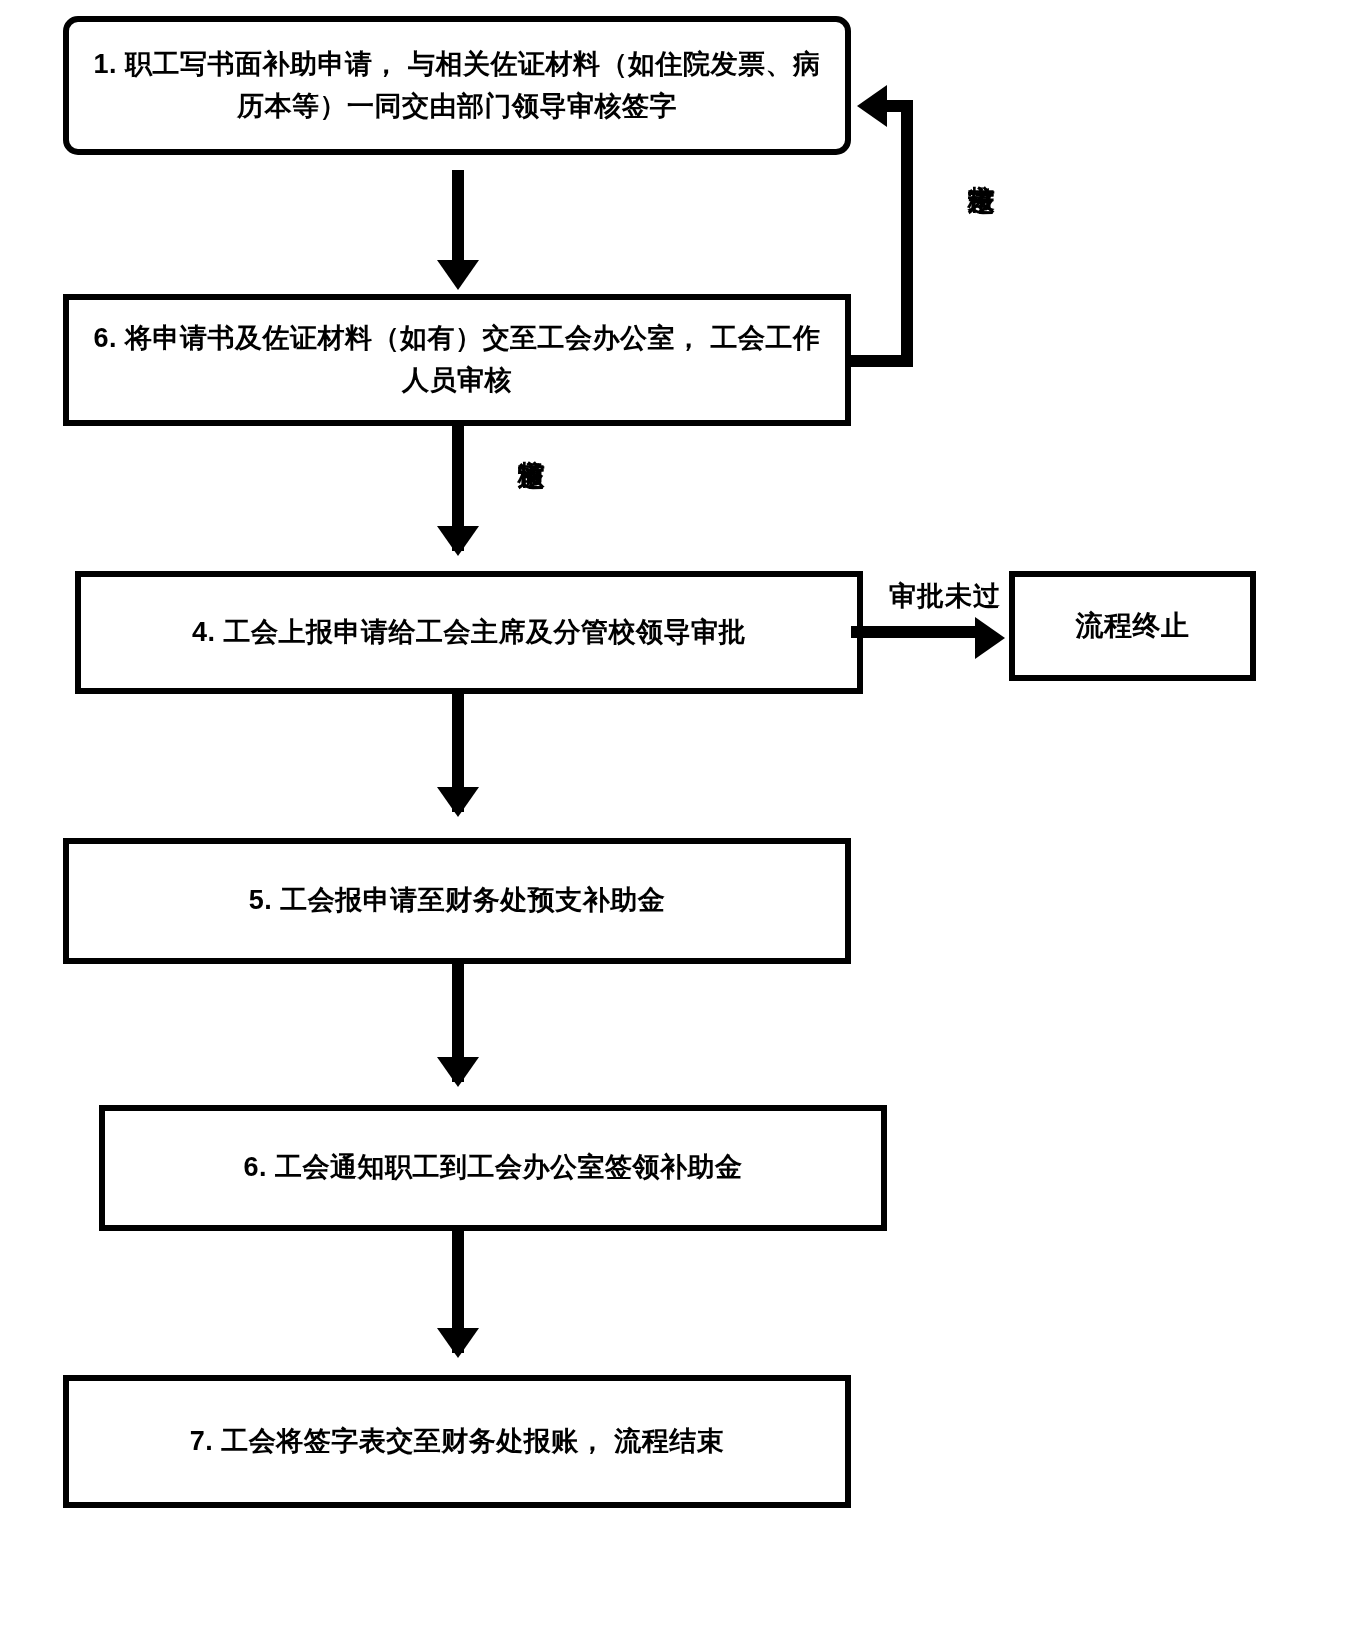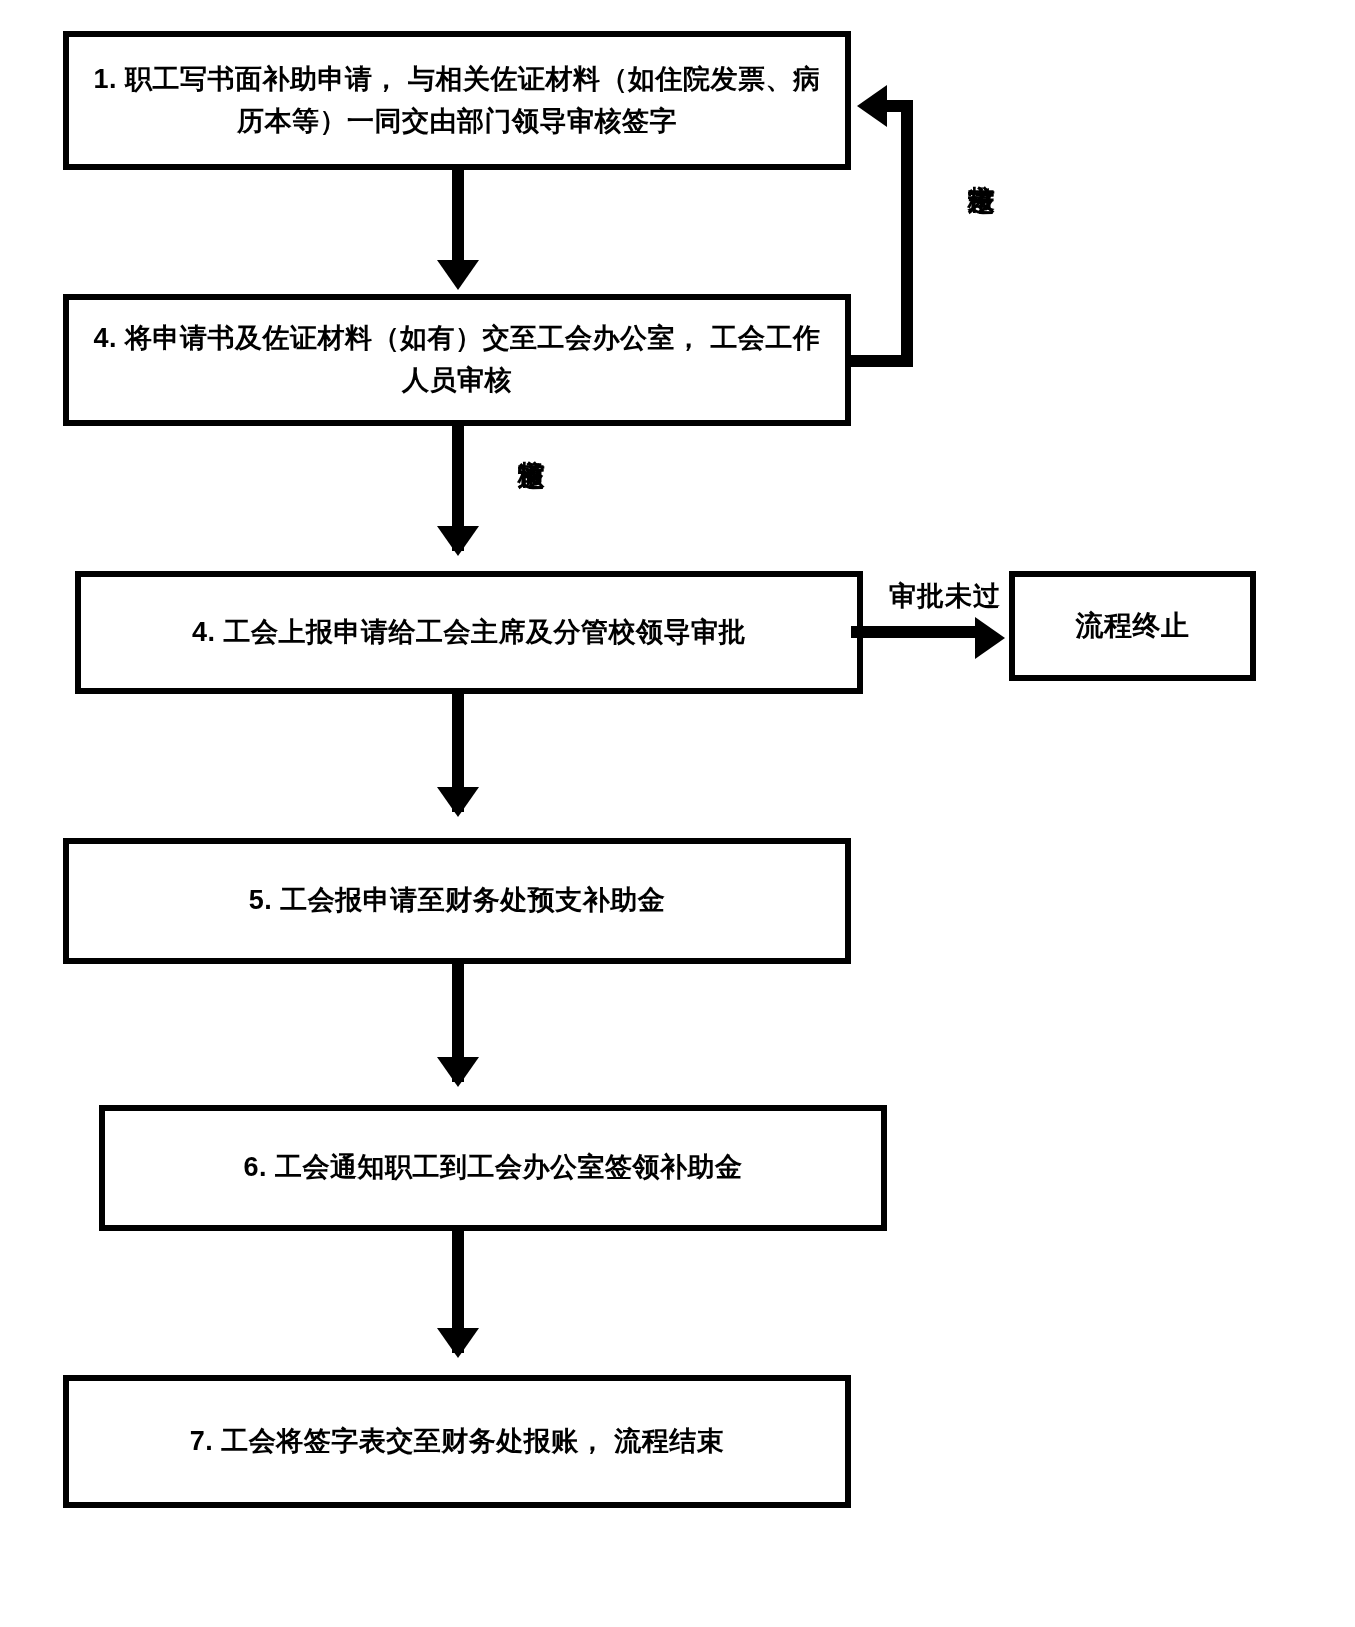--- a/index.html
+++ b/index.html
@@ -78,29 +78,29 @@
     writing-mode: vertical-rl;
     text-orientation: upright;
     white-space: nowrap;
   }
 </style>
 </head>
 <body>
 
 <div id="canvas">
 
-  <div class="node" style="left:63px; top:31px; width:788px; height:139px;">
+  <div class="node" style="left:63px; top:16px; width:788px; height:139px;border-radius:15px;">
     <span>1. 职工写书面补助申请，  与相关佐证材料（如住院发票、病历本等）一同交由部门领导审核签字</span>
   </div>
 
   <div class="edge-v" style="left:452px; top:170px; width:12px; height:95px;"></div>
   <div class="arrowhead-down" style="left:437px; top:260px;"></div>
 
   <div class="node" style="left:63px; top:294px; width:788px; height:132px;">
-    <span>4. 将申请书及佐证材料（如有）交至工会办公室，  工会工作人员审核</span>
+    <span>6. 将申请书及佐证材料（如有）交至工会办公室，  工会工作人员审核</span>
   </div>
 
   <div class="edge-v" style="left:851px; top:355px; width:62px; height:12px;"></div>
   <div class="edge-v" style="left:901px; top:100px; width:12px; height:267px;"></div>
   <div class="edge-v" style="left:884px; top:100px; width:29px; height:12px;"></div>
   <div class="arrowhead-left" style="left:857px; top:85px;"></div>
   <div class="edge-label vertical" style="left:930px; top:163px;">审核未过</div>
 
   <div class="edge-v" style="left:452px; top:426px; width:12px; height:125px;"></div>
   <div class="arrowhead-down" style="left:437px; top:526px;"></div>

